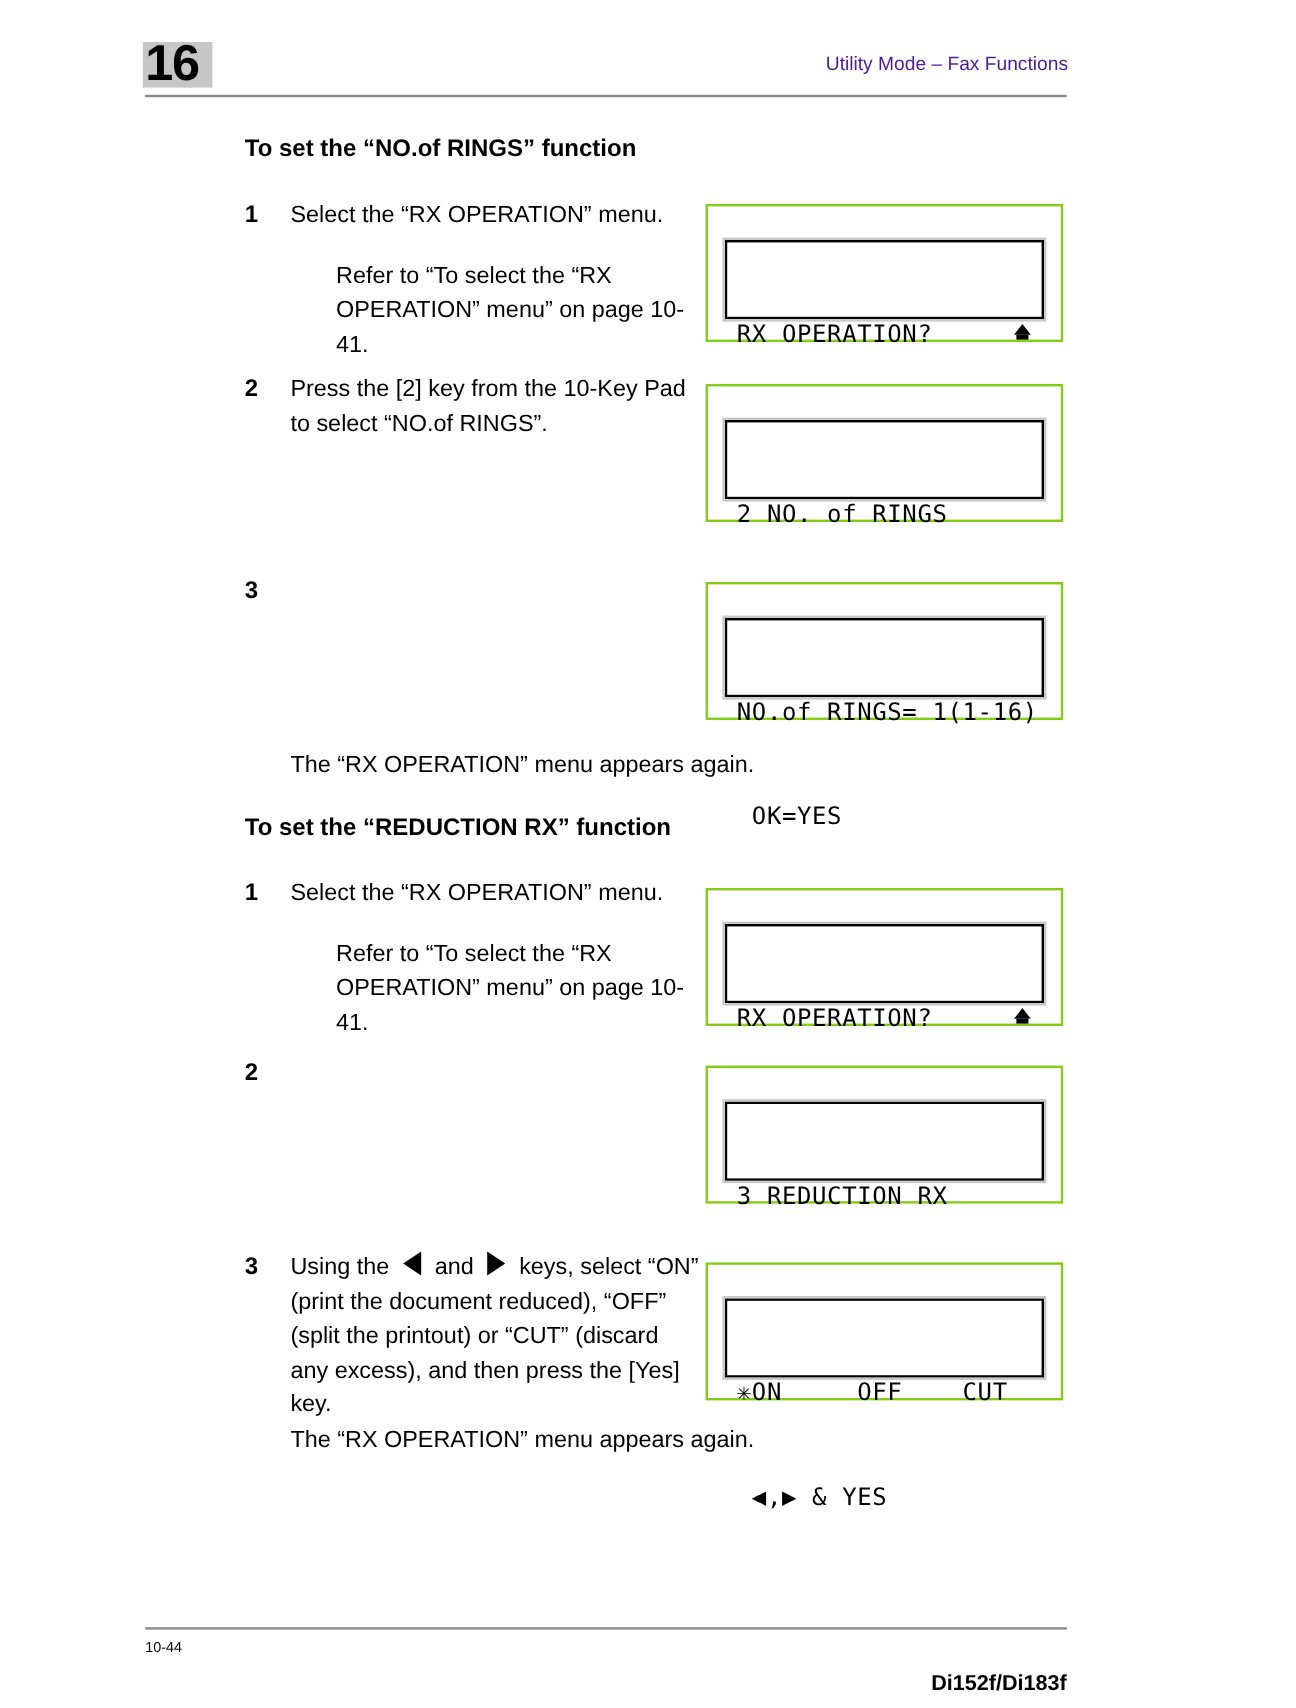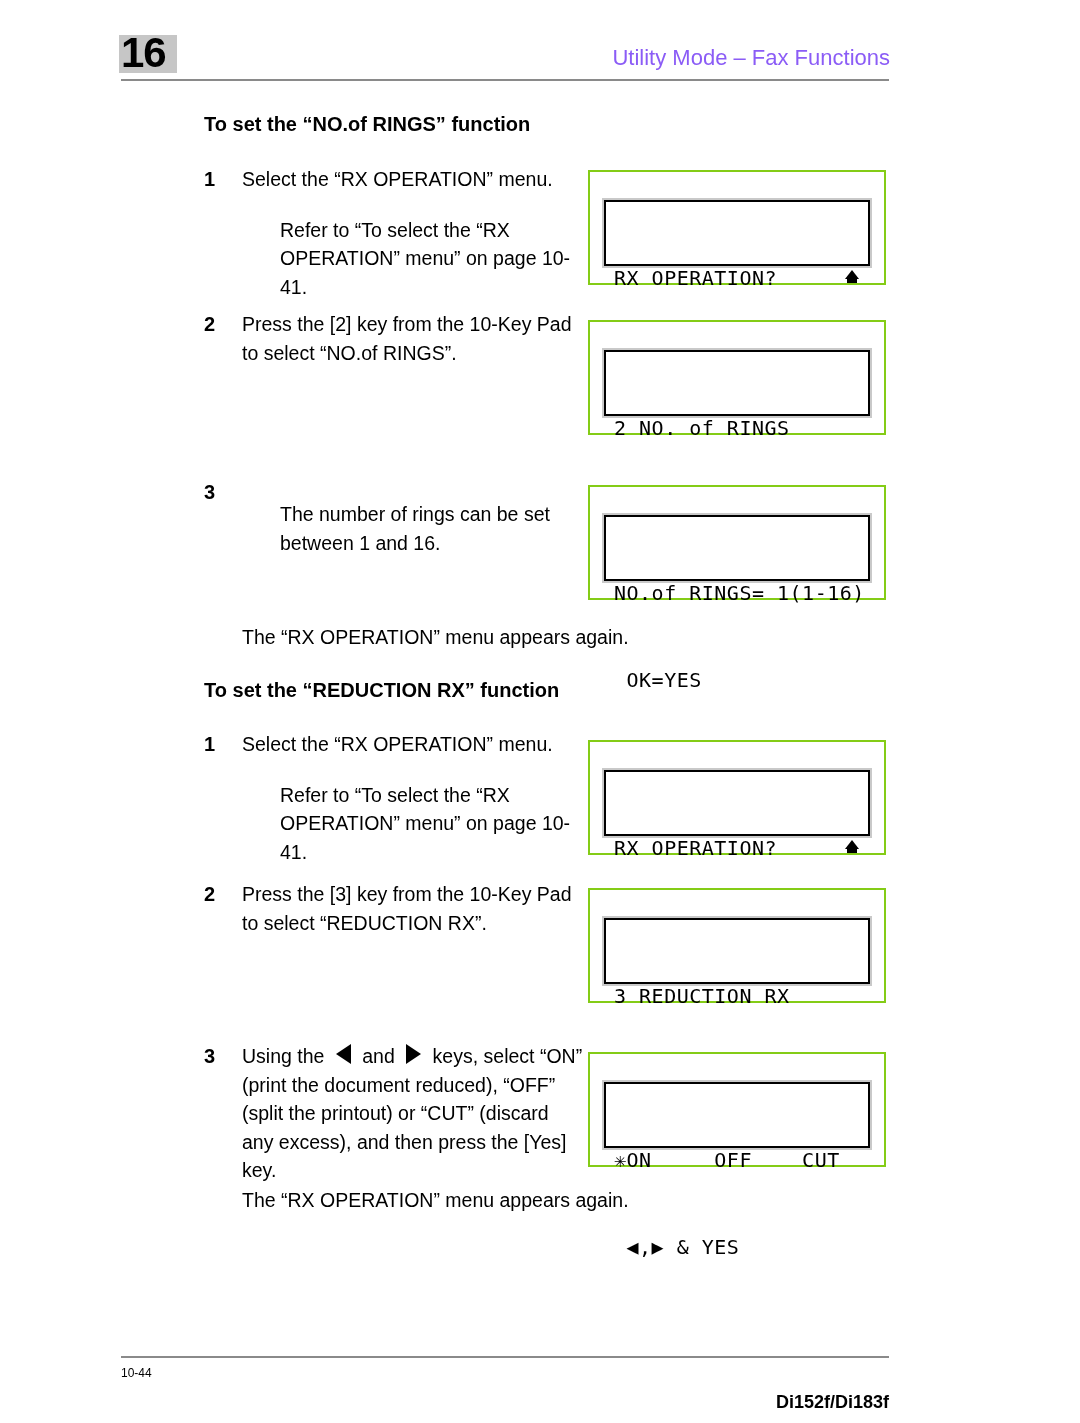--- a/index.html
+++ b/index.html
@@ -38,23 +38,23 @@
     font-size: 42px;
     font-weight: bold;
     letter-spacing: -1px;
     line-height: 48px;
     color: #000;
   }
   #header-title {
     position: absolute;
     right: 190px;
     top: 45px;
-    font-size: 22px;
+    font-size: 16px;
     font-weight: normal;
-    color: #8b5cf6;
+    color: #4c1d95;
     white-space: nowrap;
   }
   #header-rule {
     position: absolute;
     left: 121px;
     top: 79px;
     width: 768px;
     height: 2px;
     background: #8a8a8a;
   }
@@ -247,21 +247,20 @@
   <div class="step" style="top:310px">
     <span class="step-num">2</span>
     <div class="step-body">
       <span class="lead">Press the [2] key from the 10-Key Pad to select “NO.of RINGS”.</span>
     </div>
   </div>
 
   <div class="step" style="top:478px">
     <span class="step-num">3</span>
     <div class="step-body">
-      <span class="sub-note">The number of rings can be set between 1 and 16.</span>
     </div>
   </div>
 
   <div class="flush-note" style="top:623px">The “RX OPERATION” menu appears again.</div>
 
   <div class="panel" style="top:170px; height:115px">
     <div class="lcd" style="top:28px; height:66px">
       <div class="lcd-row"><span>RX OPERATION?</span><span class="lcd-arrow arrow-up"></span></div>
       <div class="lcd-row"><span> OK=YES / or 1-8</span><span class="lcd-arrow arrow-down"></span></div>
     </div>
@@ -286,23 +285,20 @@
   <div class="step" style="top:730px">
     <span class="step-num">1</span>
     <div class="step-body">
       <span class="lead">Select the “RX OPERATION” menu.</span>
       <span class="sub-note">Refer to “To select the “RX OPERATION” menu” on page 10-41.</span>
     </div>
   </div>
 
   <div class="step" style="top:880px">
     <span class="step-num">2</span>
-    <div class="step-body">
-      <span class="lead">Press the [3] key from the 10-Key Pad to select “REDUCTION RX”.</span>
-    </div>
   </div>
 
   <div class="step" style="top:1042px; width:380px">
     <span class="step-num">3</span>
     <div class="step-body">
       <span>Using the </span><span class="key-glyph left"></span><span> and </span><span class="key-glyph right"></span><span> keys, select “ON” (print the document reduced), “OFF” (split the printout) or “CUT” (discard any excess), and then press the [Yes] key.</span>
     </div>
   </div>
 
   <div class="flush-note" style="top:1186px">The “RX OPERATION” menu appears again.</div>

